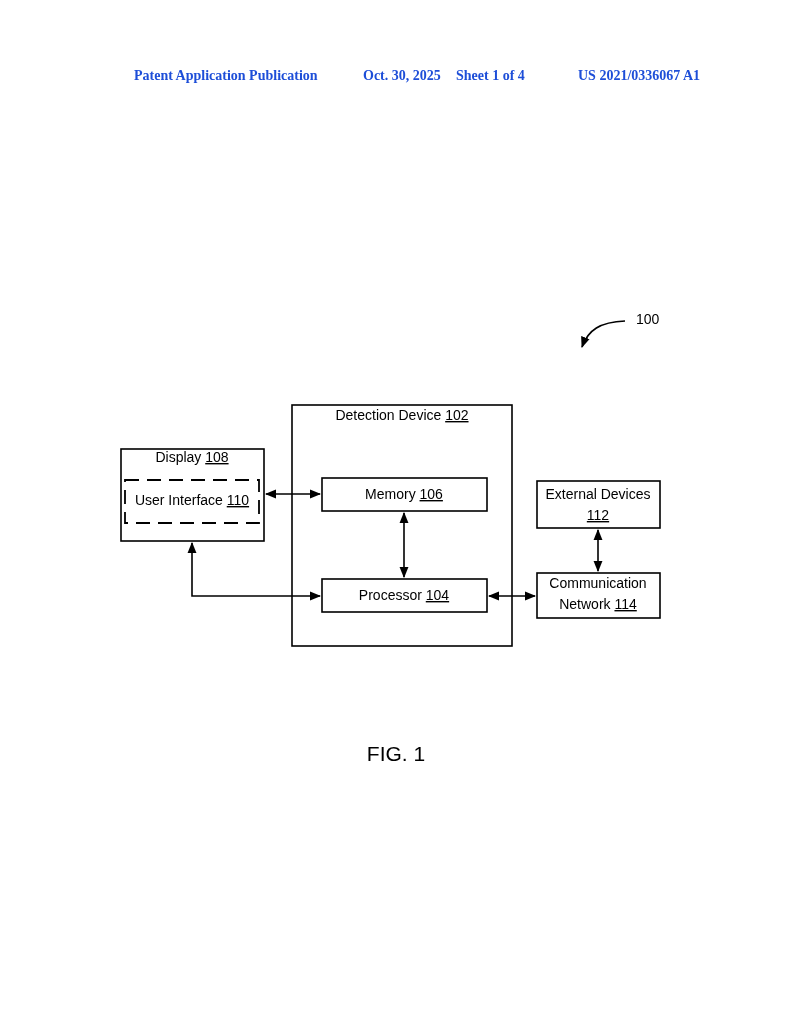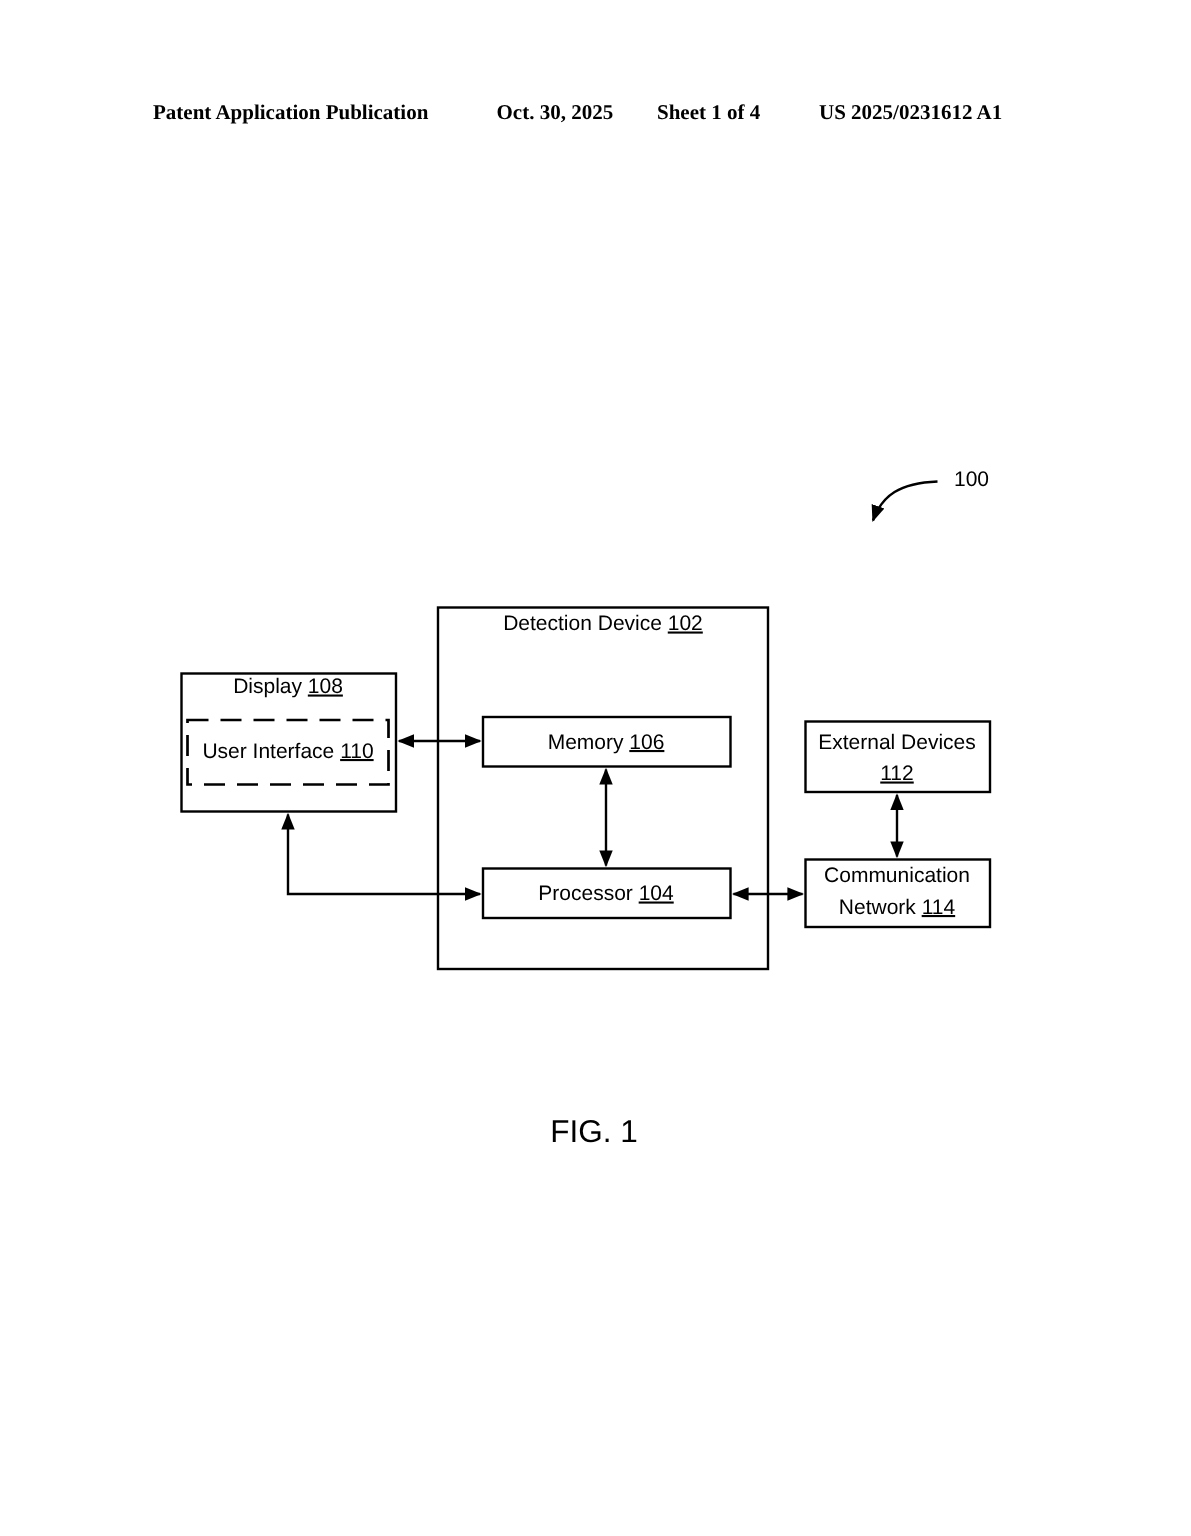--- a/index.html
+++ b/index.html
@@ -1,31 +1,31 @@
 <!DOCTYPE html>
 <html><head>
 <meta charset="utf-8">
 <style>
   html, body { margin: 0; padding: 0; background: #ffffff; }
   body { width: 794px; height: 1024px; position: relative; overflow: hidden; }
-  .hdr { position: absolute; top: 68px; font-family: "Liberation Serif", serif; font-weight: bold; font-size: 14px; color: #000000; white-space: nowrap; }
+  .hdr { position: absolute; top: 68px; font-family: "Liberation Serif", serif; font-weight: bold; font-size: 14px; color: #1d4ed8; white-space: nowrap; margin-left: 32px; }
   svg { position: absolute; left: 0; top: 0; }
   .lbl { font-family: "Liberation Sans", sans-serif; font-size: 14px; fill: #000; }
   .fig { font-family: "Liberation Sans", sans-serif; font-size: 21px; fill: #000; }
   .box { fill: none; stroke: #000; stroke-width: 1.6; }
   .dash { fill: none; stroke: #000; stroke-width: 1.8; stroke-dasharray: 14 8; }
   .ln { fill: none; stroke: #000; stroke-width: 1.6; }
 </style>
 </head>
 <body>
 
 <div class="hdr" style="left:102px;">Patent Application Publication</div>
 <div class="hdr" style="left:331px;text-align:right;">Oct. 30, 2025</div>
-<div class="hdr" style="left:438px;">Sheet 1 of 4</div>
-<div class="hdr" style="left:546px;">US 2025/0231612 A1</div>
+<div class="hdr" style="left:424px;">Sheet 1 of 4</div>
+<div class="hdr" style="left:546px;">US 2021/0336067 A1</div>
 
 <svg width="794" height="1024" viewBox="0 0 794 1024">
   <defs>
     <marker id="ah" viewBox="0 0 10 10" refX="9" refY="5" markerWidth="7" markerHeight="7" orient="auto-start-reverse">
       <path d="M0,1 L10,5 L0,9 Z" fill="#000"></path>
     </marker>
   </defs>
 
   <g>
     <path class="ln" d="M625,321 C600,322 588,330 582,347" marker-end="url(#ah)"></path>

